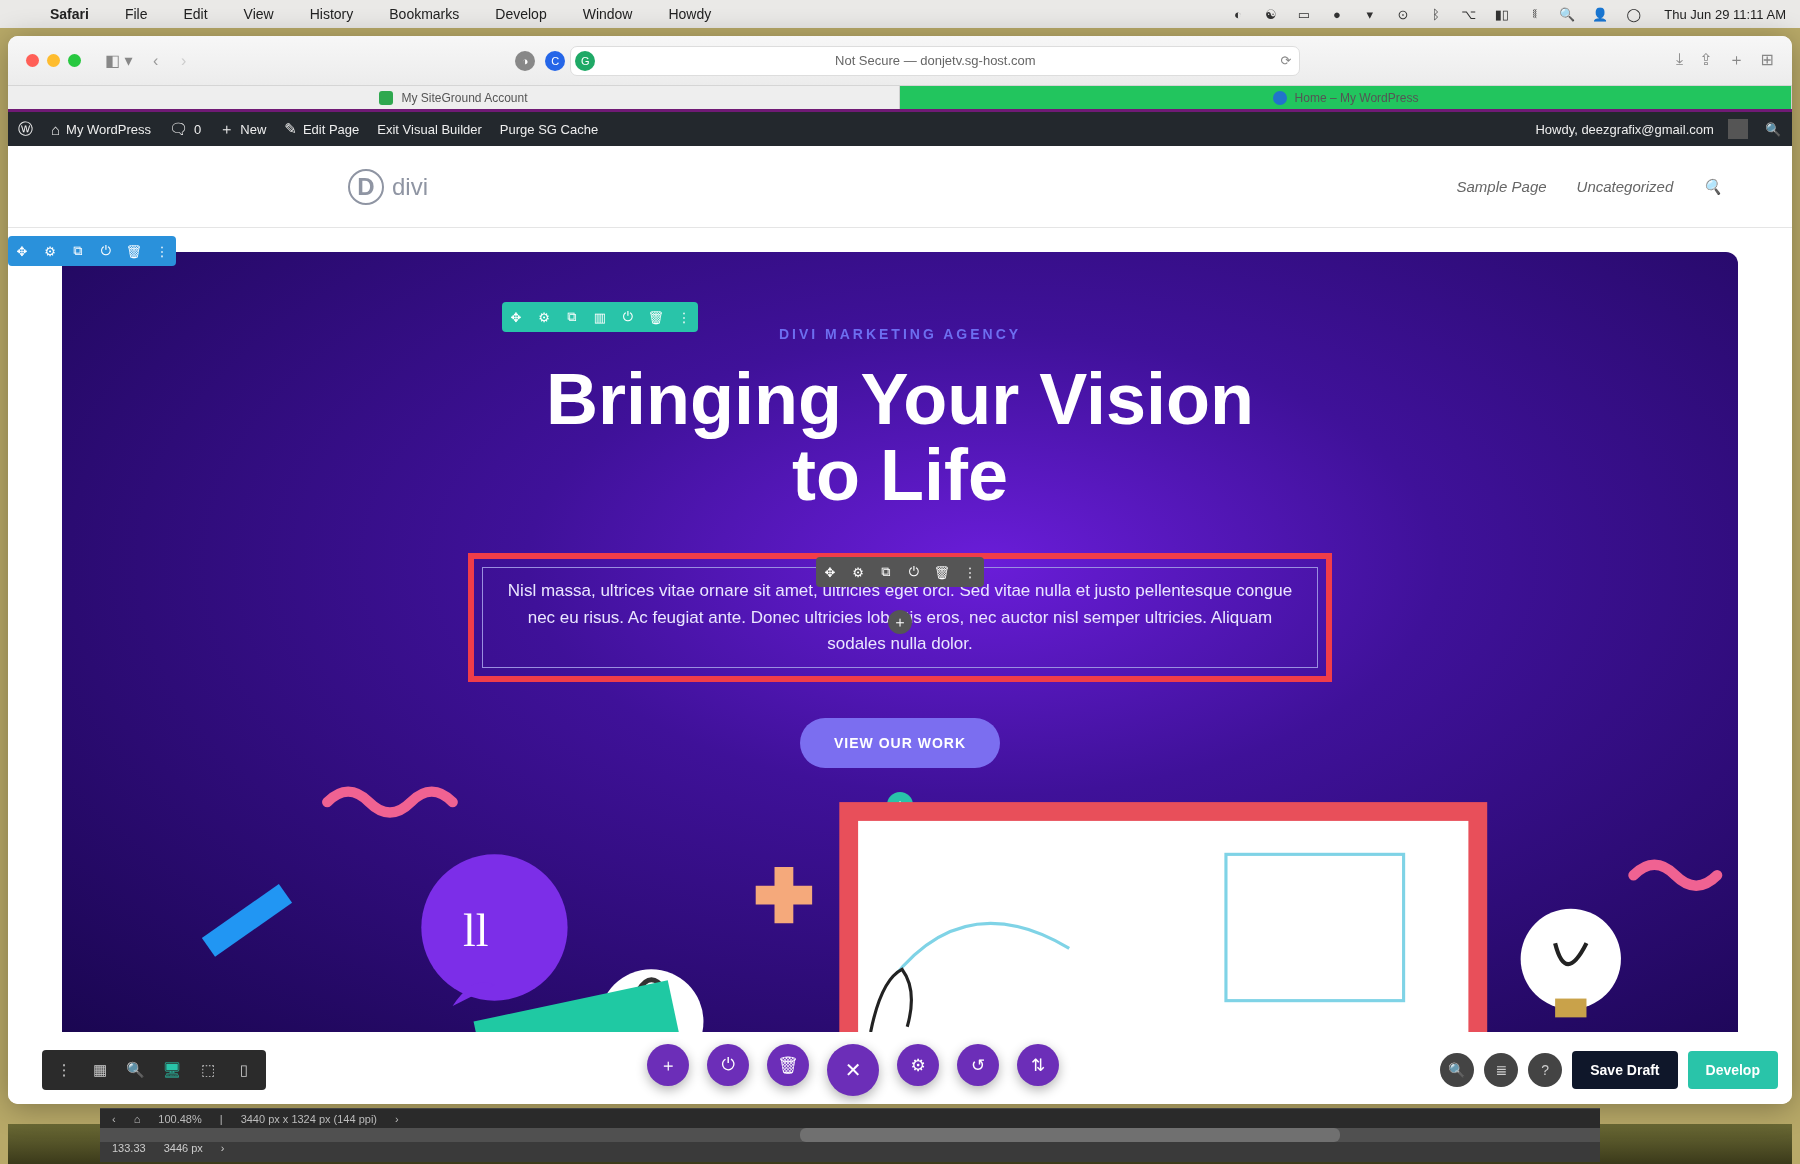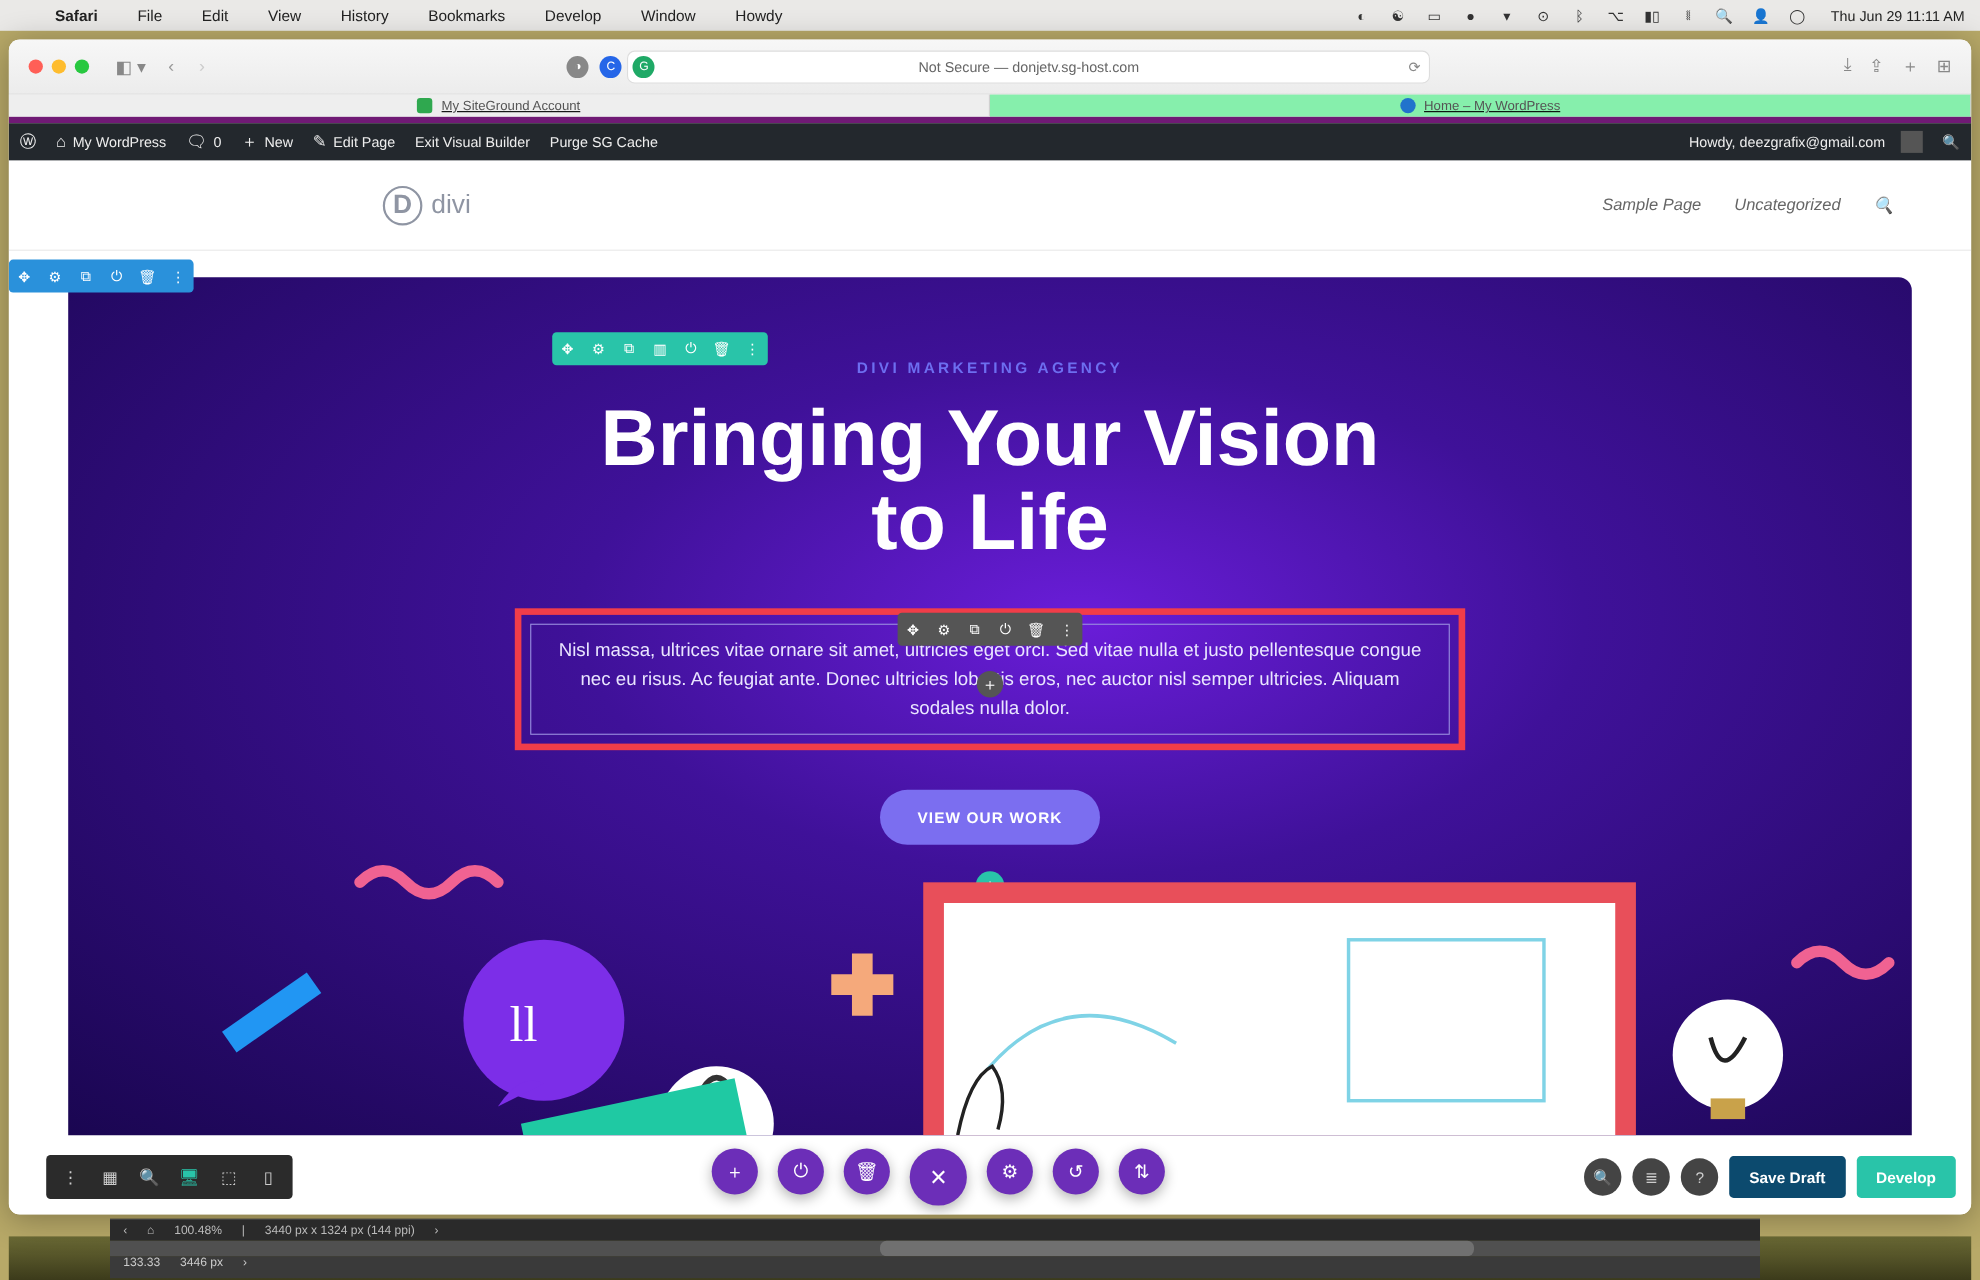--- a/index.html
+++ b/index.html
@@ -22,23 +22,23 @@
 .safari-nav { display: flex; gap: 6px; color: #999; font-size: 16px; }
 .safari-nav span{width:22px;text-align:center;}
 .addr-wrap { flex: 1; display: flex; justify-content: center; }
 .addr { width: 730px; height: 30px; background: #fff; border: 1px solid #ddd; border-radius: 7px; display: flex; align-items: center; justify-content: center; font-size: 13px; color: #666; position: relative; }
 .addr .shield { position:absolute; left:-56px; display:flex; gap:10px; }
 .addr .shield span{width:20px;height:20px;border-radius:50%;display:inline-flex;align-items:center;justify-content:center;font-size:11px;color:#fff}
 .addr .reload{position:absolute;right:8px;color:#888}
 .safari-right { display:flex; gap:16px; color:#888; font-size:16px; }
 
 
-.tab-strip { height: 26px; background: #e8e8e8; display: flex; border-bottom:6px solid #701a75;text-decoration:underline; }
+.tab-strip { height: 26px; background: #e8e8e8; display: flex; border-bottom:3px solid #701a75; }
 .tab { flex:1; display:flex; align-items:center; justify-content:center; gap:8px; font-size:12px; color:#555; border-right:1px solid #d0d0d0; background:#eee;}
-.tab.active{background:#86efac}
+.tab.active{background:#22c55e}
 .tab .fav{width:14px;height:14px;border-radius:3px;display:inline-block}
 
 
 .wp-bar { height: 34px; background: #23282d; color:#ddd; display:flex; align-items:center; padding:0 10px; font-size:13px; justify-content:space-between;}
 .wp-bar-left, .wp-bar-right { display:flex; align-items:center; gap:18px; }
 .wp-bar a { color:#eee; display:flex; align-items:center; gap:6px; }
 .wp-bar .ico{font-size:15px}
 
 
 .site-header { height:82px; background:#fff; border-bottom:1px solid #e5e5e5; display:flex; align-items:center; padding:0 70px 0 340px; }
@@ -76,21 +76,21 @@
 .divi-bottom{position:absolute;left:34px;right:14px;bottom:14px;height:40px;display:flex;align-items:center;justify-content:space-between}
 .divi-bottom-left{background:#2b2b2b;border-radius:4px;display:flex;align-items:center;padding:0 8px;height:40px;gap:8px;}
 .divi-bottom-left .b{width:28px;height:28px;display:inline-flex;align-items:center;justify-content:center;color:#ccc;font-size:15px;border-radius:3px;}
 .divi-bottom-left .b.active{color:#29c4a9}
 .divi-bottom-center{display:flex;gap:18px}
 .divi-bottom-center .cb{width:42px;height:42px;border-radius:50%;background:#6c2eb8;display:inline-flex;align-items:center;justify-content:center;color:#fff;font-size:17px;box-shadow:0 4px 12px rgba(0,0,0,.3)}
 .divi-bottom-center .cb.big{width:52px;height:52px;font-size:20px}
 .divi-bottom-right{display:flex;align-items:center;gap:10px}
 .divi-bottom-right .rb{width:34px;height:34px;border-radius:50%;background:#444;color:#ccc;display:inline-flex;align-items:center;justify-content:center;font-size:14px}
 .divi-bottom-right .btn{height:38px;padding:0 18px;border:none;border-radius:4px;color:#fff;font-size:14px;font-weight:600}
-.divi-bottom-right .draft{background:#0c4a6e}
+.divi-bottom-right .draft{background:#0f172a}
 .divi-bottom-right .pub{background:#29c4a9}
 
 
 .ps-strip{position:absolute;left:100px;right:200px;bottom:0;height:56px;}
 .ps-top{height:20px;background:#2a2a2a;border-top:1px solid #444;display:flex;align-items:center;gap:18px;padding:0 12px;color:#bbb;font-size:11px}
 .ps-bot{height:20px;background:#3a3a3a;display:flex;align-items:flex-start;gap:18px;padding:0 12px;color:#ccc;font-size:11px}
 .ps-scroll{height:14px;background:#505050}
 .ps-scroll .thumb{height:14px;width:540px;margin-left:700px;background:#707070;border-radius:6px}
 .grass{position:absolute;left:8px;right:8px;bottom:0;height:40px;background:linear-gradient(#6b6a35,#3b3a1a);z-index:-1}
 

